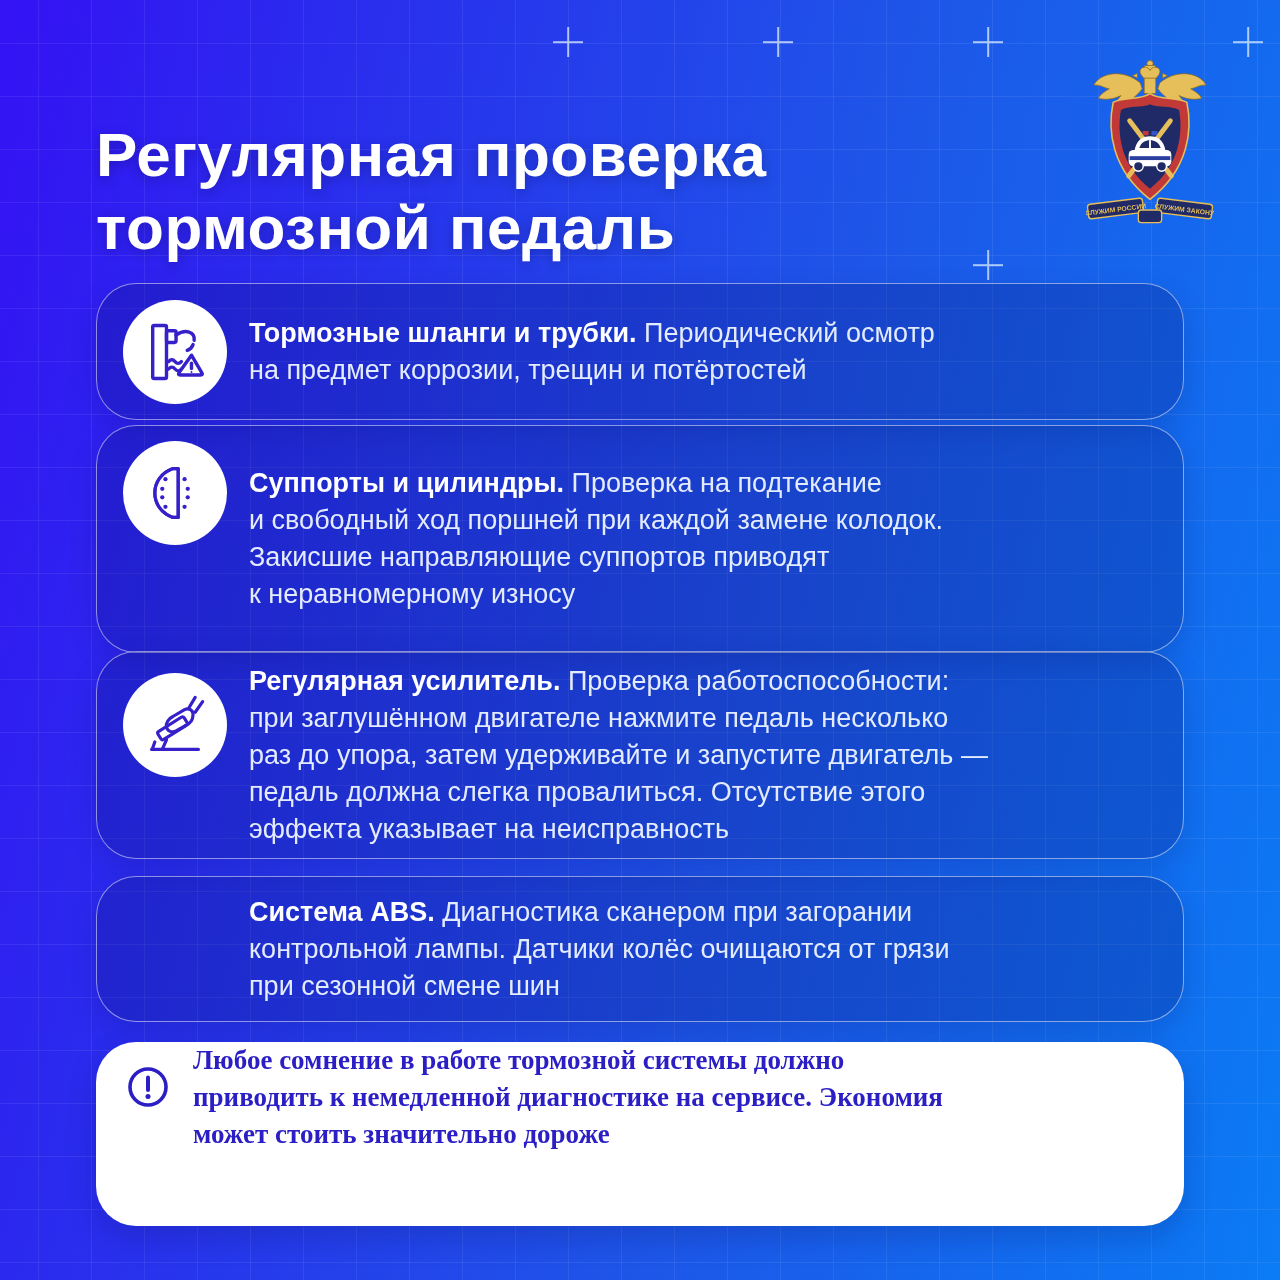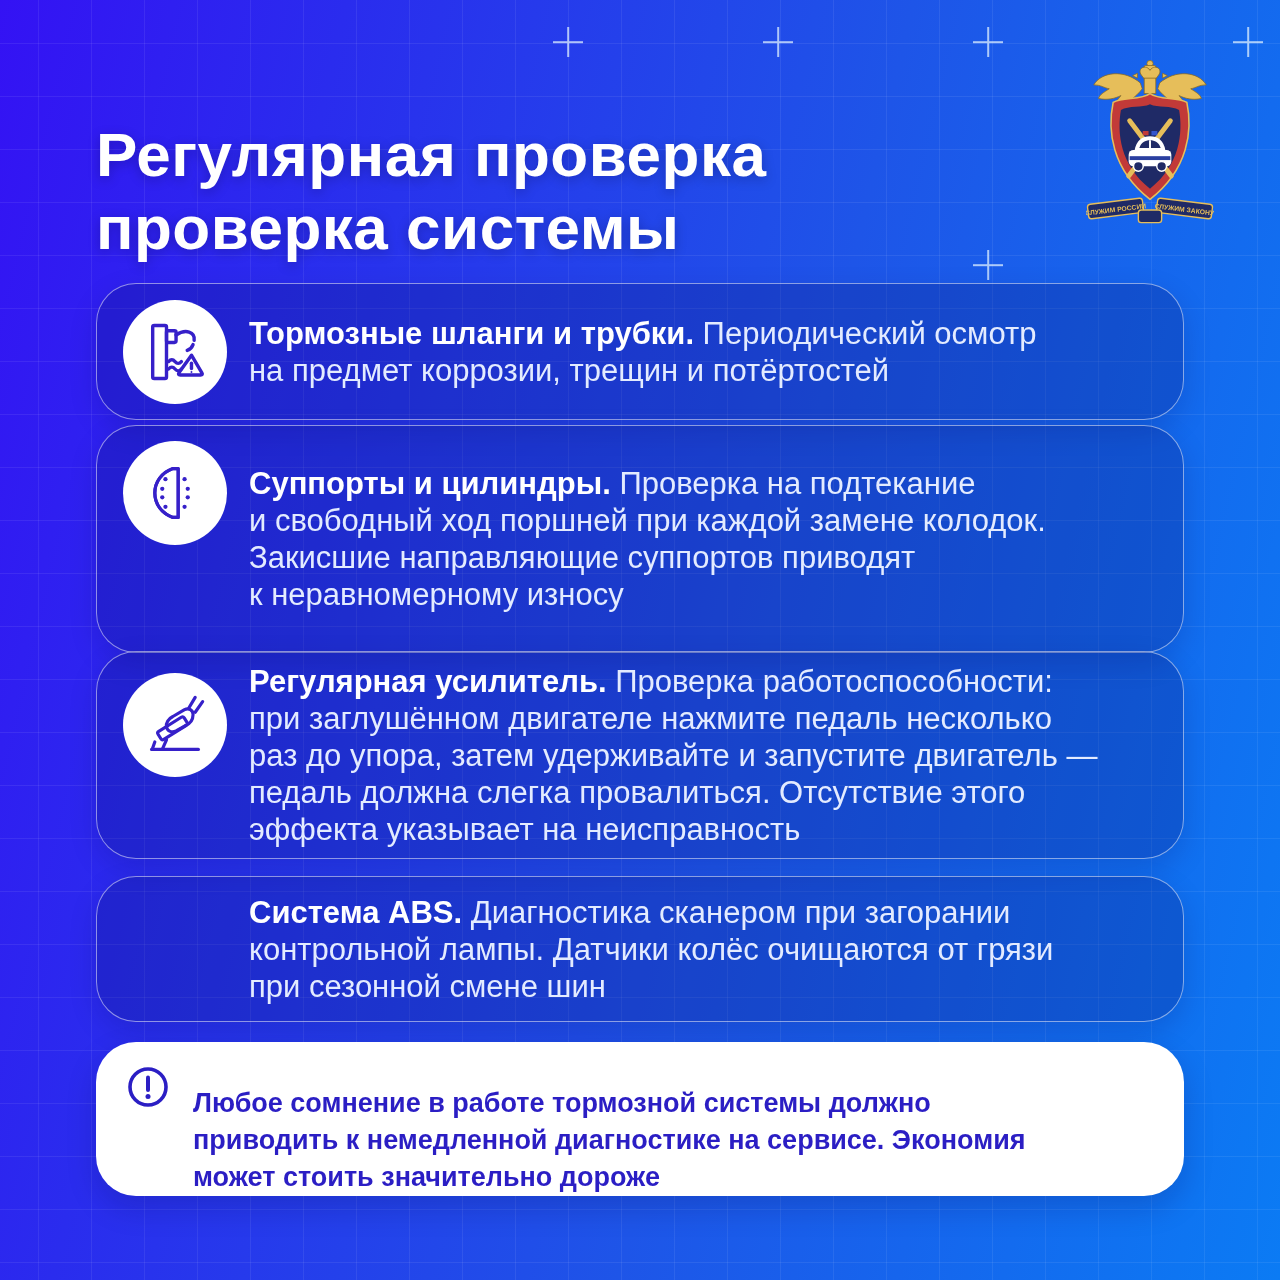--- a/index.html
+++ b/index.html
@@ -46,49 +46,50 @@
     background:#fff;color:#3620C9;
     display:flex;align-items:center;justify-content:center;
   }
   #card1 .badge{top:16px;}
   #card2 .badge{top:15px;}
   #card3 .badge{top:21px;}
   #card4 .badge{top:21px;}
   .badge svg{width:68px;height:68px;}
 
   .card-text{
-    margin:0 28px 0 152px;font-size:31px;line-height:37px;
+    margin:0 28px 0 152px;font-size:27px;line-height:37px;
     color:#e3ebff;white-space:pre-line;
   }
   .card-text .lead{color:#fff;font-weight:700;}
 
   .notice{
-    position:absolute;left:96px;top:1042px;width:1088px;height:154px;
+    position:absolute;left:96px;top:1042px;width:1088px;height:184px;
     box-sizing:border-box;background:#fff;border-radius:40px;
-    display:flex;align-items:flex-end;
+    display:flex;align-items:flex-start;
     box-shadow:0 12px 30px rgba(8,8,90,0.20);
+    font-family:Liberation Serif, serif;
   }
   .notice .warn{position:absolute;left:30px;top:23px;width:44px;height:44px;color:#2B1EC4;}
   .notice-text{
     margin:0 40px 0 97px;font-size:27px;line-height:37px;font-weight:700;
     color:#2B1EC4;white-space:pre-line;
   }
 </style>
 </head>
 <body>
 
 <div class="grid-overlay"></div>
 
 <div class="plus" style="left:553px;top:27px;"></div>
 <div class="plus" style="left:763px;top:27px;"></div>
 <div class="plus" style="left:973px;top:27px;"></div>
 <div class="plus" style="left:1233px;top:27px;"></div>
 <div class="plus" style="left:973px;top:250px;"></div>
 
-<h1 class="title"><span>Регулярная проверка</span><br><span>проверка системы</span></h1>
+<h1 class="title"><span>Регулярная проверка</span><br><span>тормозной педаль</span></h1>
 
 <svg class="emblem" viewBox="0 0 132 184" aria-hidden="true">
   <defs>
     <path id="wingL" d="M56 27 C40 13 16 15 8 29 C16 29 18 32 24 33 C18 37 14 39 13 43 C22 45 30 43 36 40 C32 45 30 48 30 51 C42 49 52 41 58 33 Z"></path>
   </defs>
   <g fill="#E6BE5A" stroke="#8a6a1f" stroke-width="0.8">
     <circle cx="66" cy="7" r="3.2"></circle>
     <rect x="60" y="9" width="12" height="4.5" rx="1.5"></rect>
     <path d="M58 20 c-7 -8 4 -13 8 -6 c4 -7 15 -2 8 6 l-3 4 h-10 z"></path>
     <path d="M53 17 l-5 2.5 5 2.5 z"></path>

